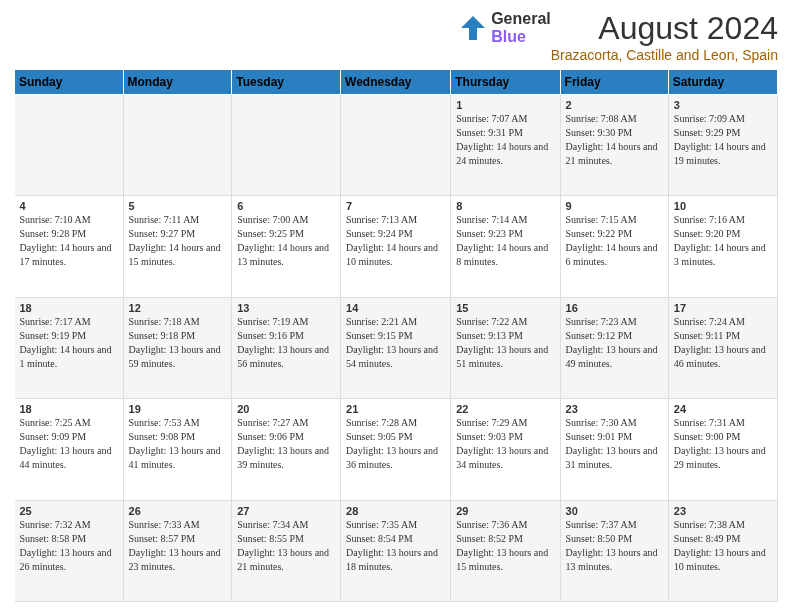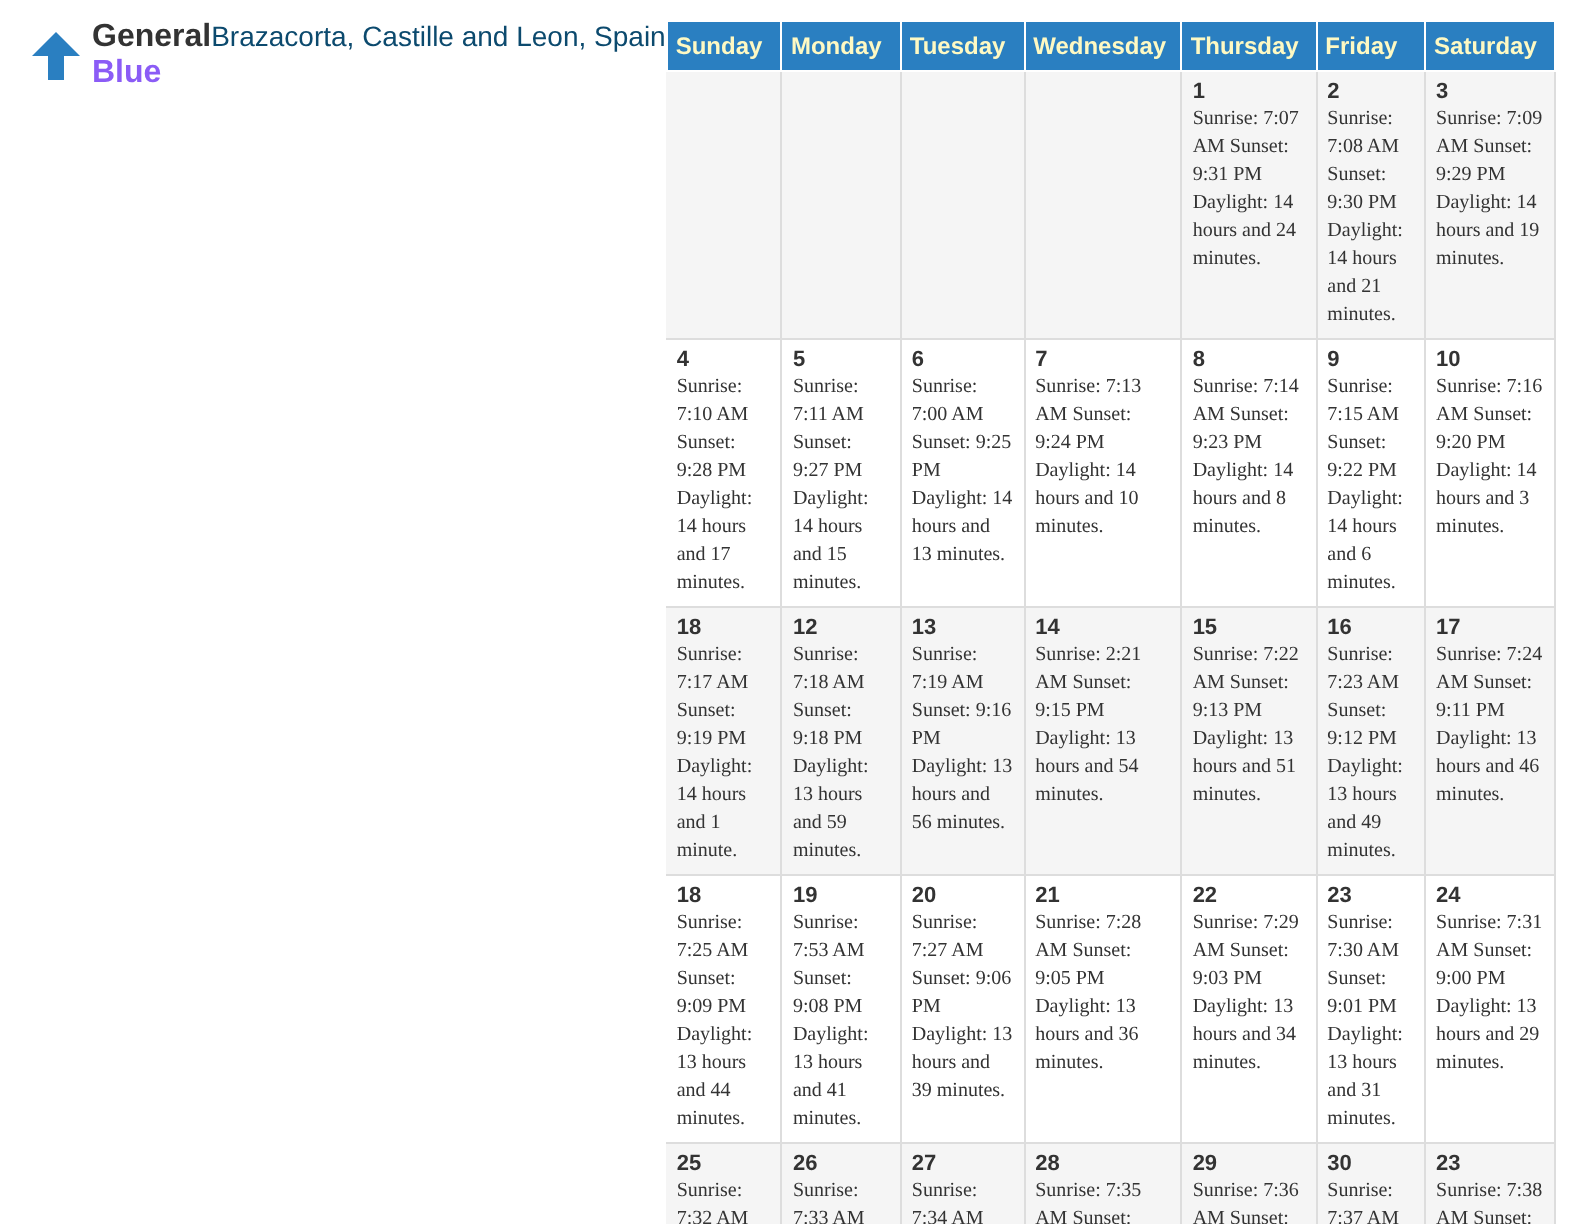--- a/index.html
+++ b/index.html
@@ -8,20 +8,22 @@
       background: #fff;
       width: 792px;
       height: 612px;
       overflow: hidden;
     }
     .page {
       width: 792px;
       height: 612px;
       padding: 10px 14px 10px 14px;
       display: flex;
+      flex-direction: column;
+      align-items: flex-end;
     }
     .header {
       display: flex;
       justify-content: space-between;
       align-items: flex-start;
       margin-bottom: 6px;
     }
     .logo {
       display: flex;
       align-items: center;
@@ -50,35 +52,35 @@
       text-align: right;
     }
     .title-area h1 {
       font-size: 32px;
       font-weight: normal;
       color: #333;
     }
     .title-area h2 {
       font-size: 14px;
       font-weight: normal;
-      color: #0c4a6e;
+      color: #a16207;
     }
     .calendar {
       flex: 1;
       display: flex;
       flex-direction: column;
     }
     table {
       width: 100%;
       border-collapse: collapse;
       flex: 1;
     }
     thead th {
       background-color: #2a7fc1;
-      color: #fef9c3;
+      color: #000000;
       font-size: 12px;
       font-weight: bold;
       padding: 5px 4px;
       text-align: left;
       border: 1px solid #fff;
     }
     tbody tr {
       border-bottom: 1px solid #ccc;
     }
     tbody td {
@@ -122,20 +124,21 @@
     <div class="logo">
       <svg class="logo-icon" viewBox="0 0 28 28">
         <polygon points="14,2 26,14 18,14 18,26 10,26 10,14 2,14" fill="#2a7fc1"></polygon>
       </svg>
       <div class="logo-text">
         <span class="logo-general">General</span>
         <span class="logo-blue">Blue</span>
       </div>
     </div>
     <div class="title-area">
+      <h1>August 2024</h1>
       <h2>Brazacorta, Castille and Leon, Spain</h2>
     </div>
   </div>
 
   <div class="calendar">
     <table>
       <thead>
         <tr>
         <th>Sunday</th>
             <th>Monday</th>

